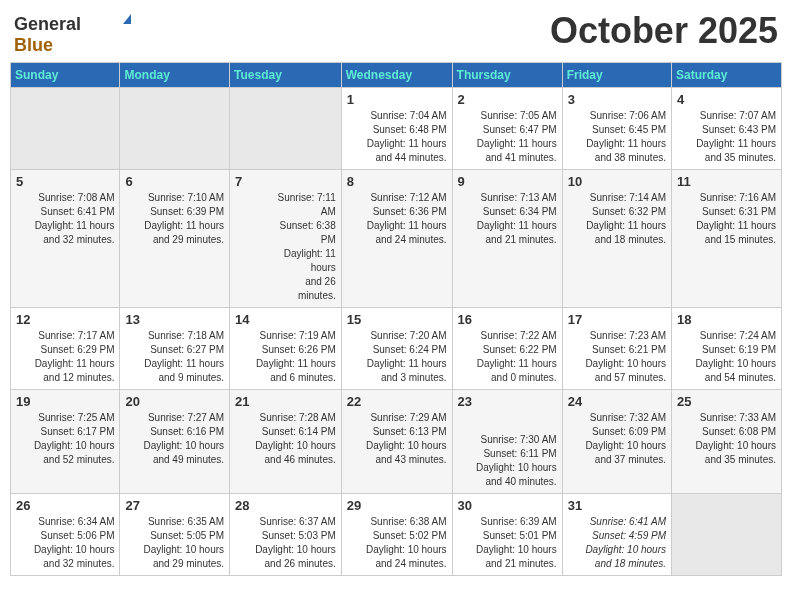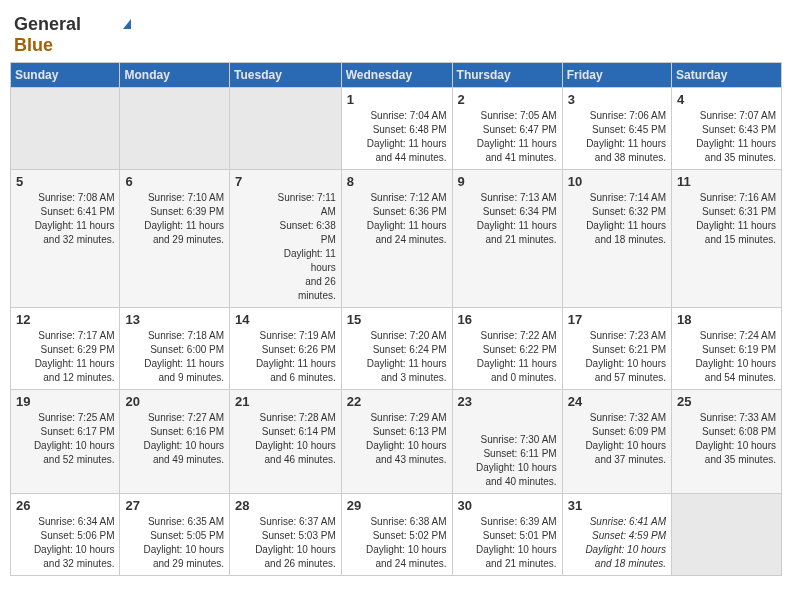--- a/index.html
+++ b/index.html
@@ -28,21 +28,21 @@
       font-weight: bold;
       color: #333;
     }
     .logo-blue {
       font-size: 18px;
       font-weight: bold;
       color: #a16207;
     }
     .logo-line {
       display: flex;
-      align-items: center;
+      align-items: flex-start;
       gap: 40px;
     }
     .title-area {
       text-align: right;
     }
     .month-title {
       font-size: 36px;
       font-weight: bold;
       color: #333;
     }
@@ -51,21 +51,21 @@
       color: #333;
       font-weight: normal;
     }
     .calendar {
       width: 100%;
       border-collapse: collapse;
       border: 1px solid #ccc;
     }
     .calendar th {
       background: #2a6ab5;
-      color: #e5e5e5;
+      color: #5eead4;
       font-size: 12px;
       padding: 5px 4px;
       border: 1px solid #ccc;
       text-align: left;
     }
     .calendar td {
       vertical-align: top;
       padding: 4px 5px;
       border: 1px solid #ccc;
       font-size: 10px;
@@ -98,20 +98,21 @@
 
 <div class="header-area">
   <div class="logo">
     <div class="logo-line">
       <span class="logo-general">General</span>
       <span style="display:inline-block;width:0;height:0;border-left:8px solid transparent;border-bottom:10px solid #2a6ab5;margin-left:2px;margin-bottom:2px;"></span>
     </div>
     <span class="logo-blue">Blue</span>
   </div>
   <div class="title-area">
+    <div class="month-title">October 2025</div>
   </div>
 </div>
 
 <table class="calendar">
   <thead>
     <tr>
     <th>Sunday</th>
         <th>Monday</th>
         <th>Tuesday</th>
         <th>Wednesday</th>
@@ -209,21 +210,21 @@
         <td>
           <span class="day-number">12</span>
           <div class="day-info" style="white-space: pre-line;">Sunrise: 7:17 AM
 Sunset: 6:29 PM
 Daylight: 11 hours
 and 12 minutes.</div>
         </td>
         <td>
           <span class="day-number">13</span>
           <div class="day-info" style="white-space: pre-line;">Sunrise: 7:18 AM
-Sunset: 6:00 PM
+Sunset: 6:27 PM
 Daylight: 11 hours
 and 9 minutes.</div>
         </td>
         <td>
           <span class="day-number">14</span>
           <div class="day-info" style="white-space: pre-line;">Sunrise: 7:19 AM
 Sunset: 6:26 PM
 Daylight: 11 hours
 and 6 minutes.</div>
         </td>

